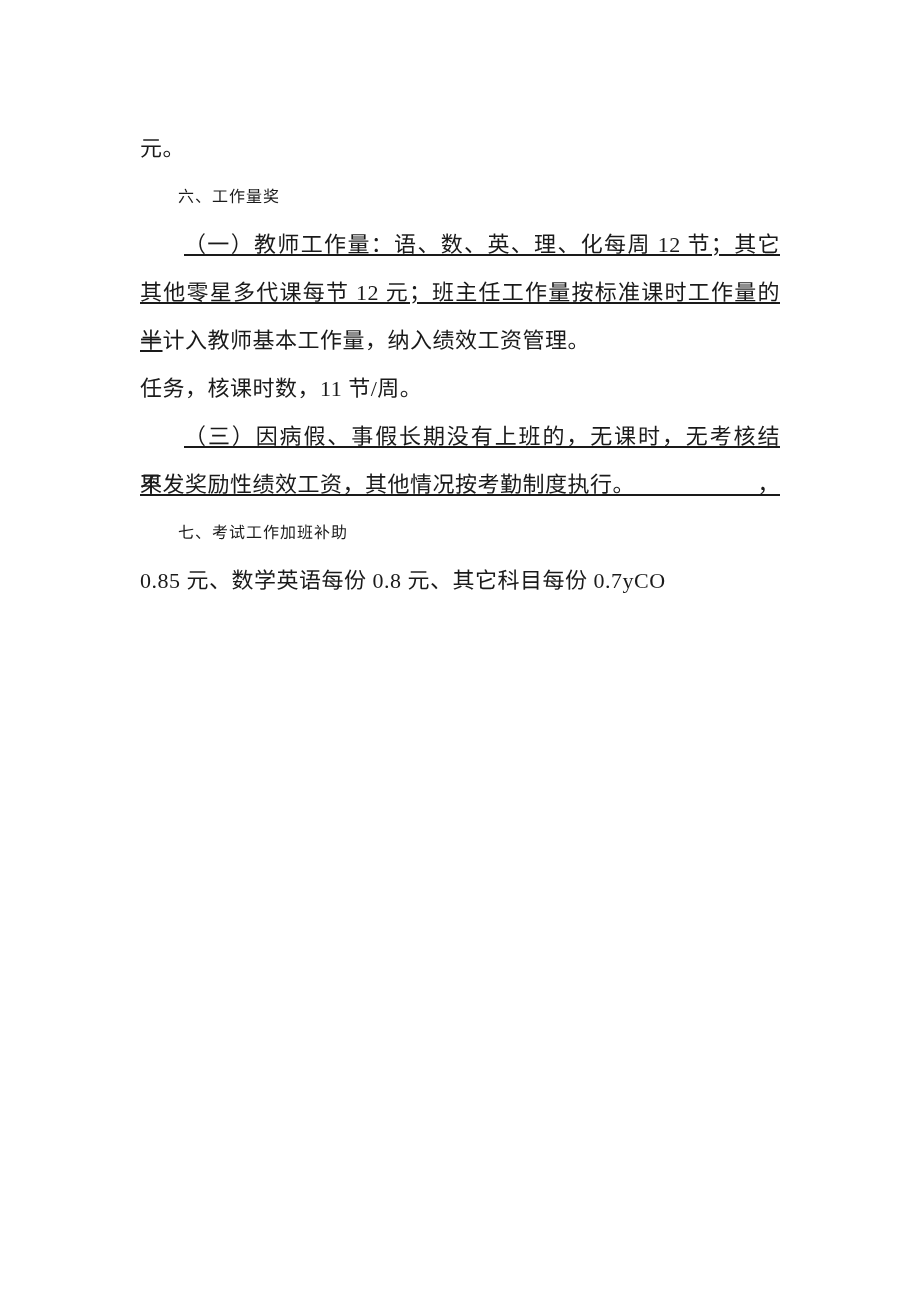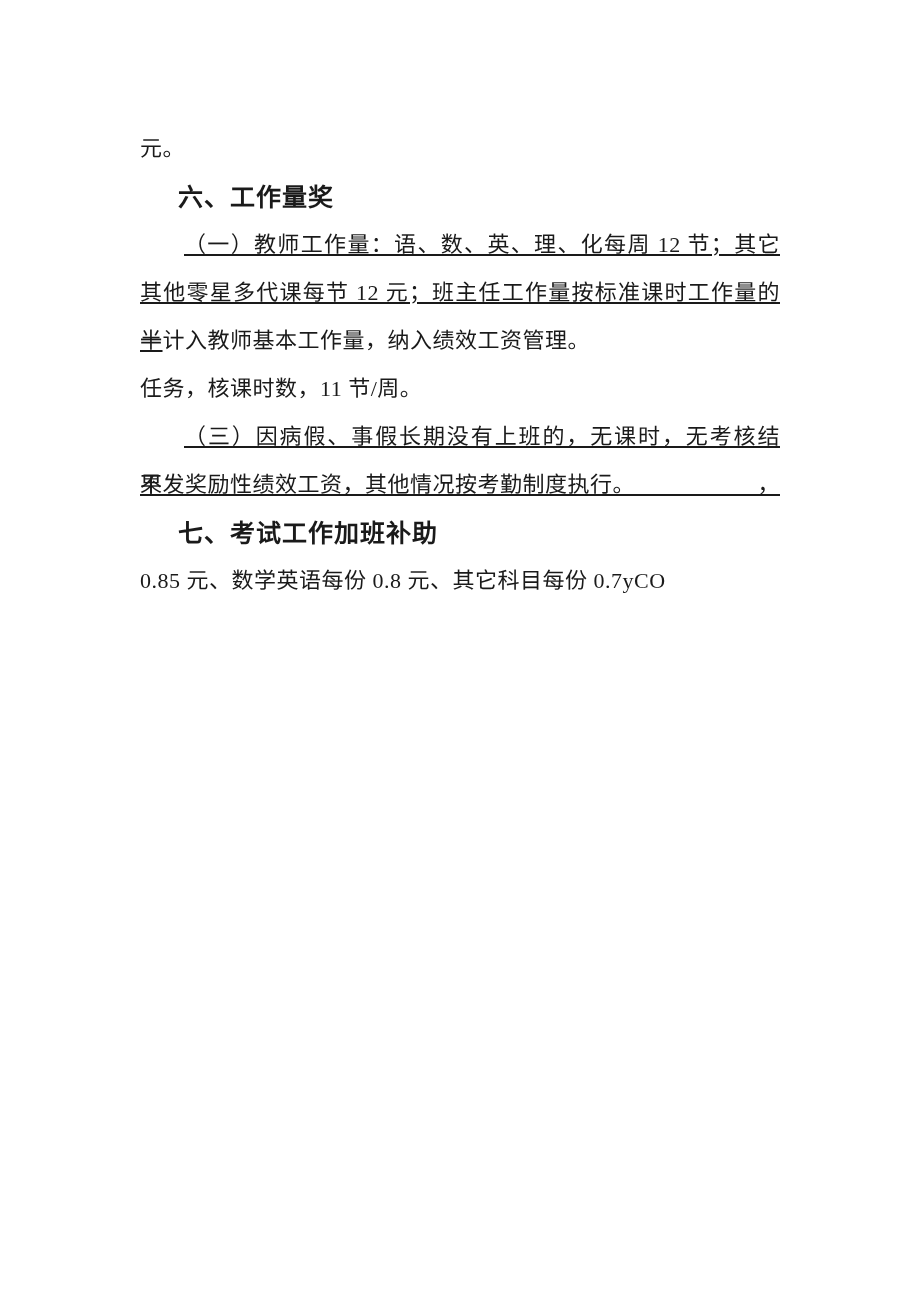--- a/index.html
+++ b/index.html
@@ -41,22 +41,22 @@
     text-justify: inter-character;
     text-decoration: underline;
   }
   
   .indent {
     text-indent: 44px;
   }
   
   .heading {
     font-family: "Liberation Sans", "DejaVu Sans", sans-serif;
-    font-weight: 700;
-    font-size: 25px;
+    font-weight: 400;
+    font-size: 16px;
     letter-spacing: 1px;
     padding-left: 38px;
   }
 </style>
 </head>
 <body>
 
 <div class="page">
   <div class="content">
 

